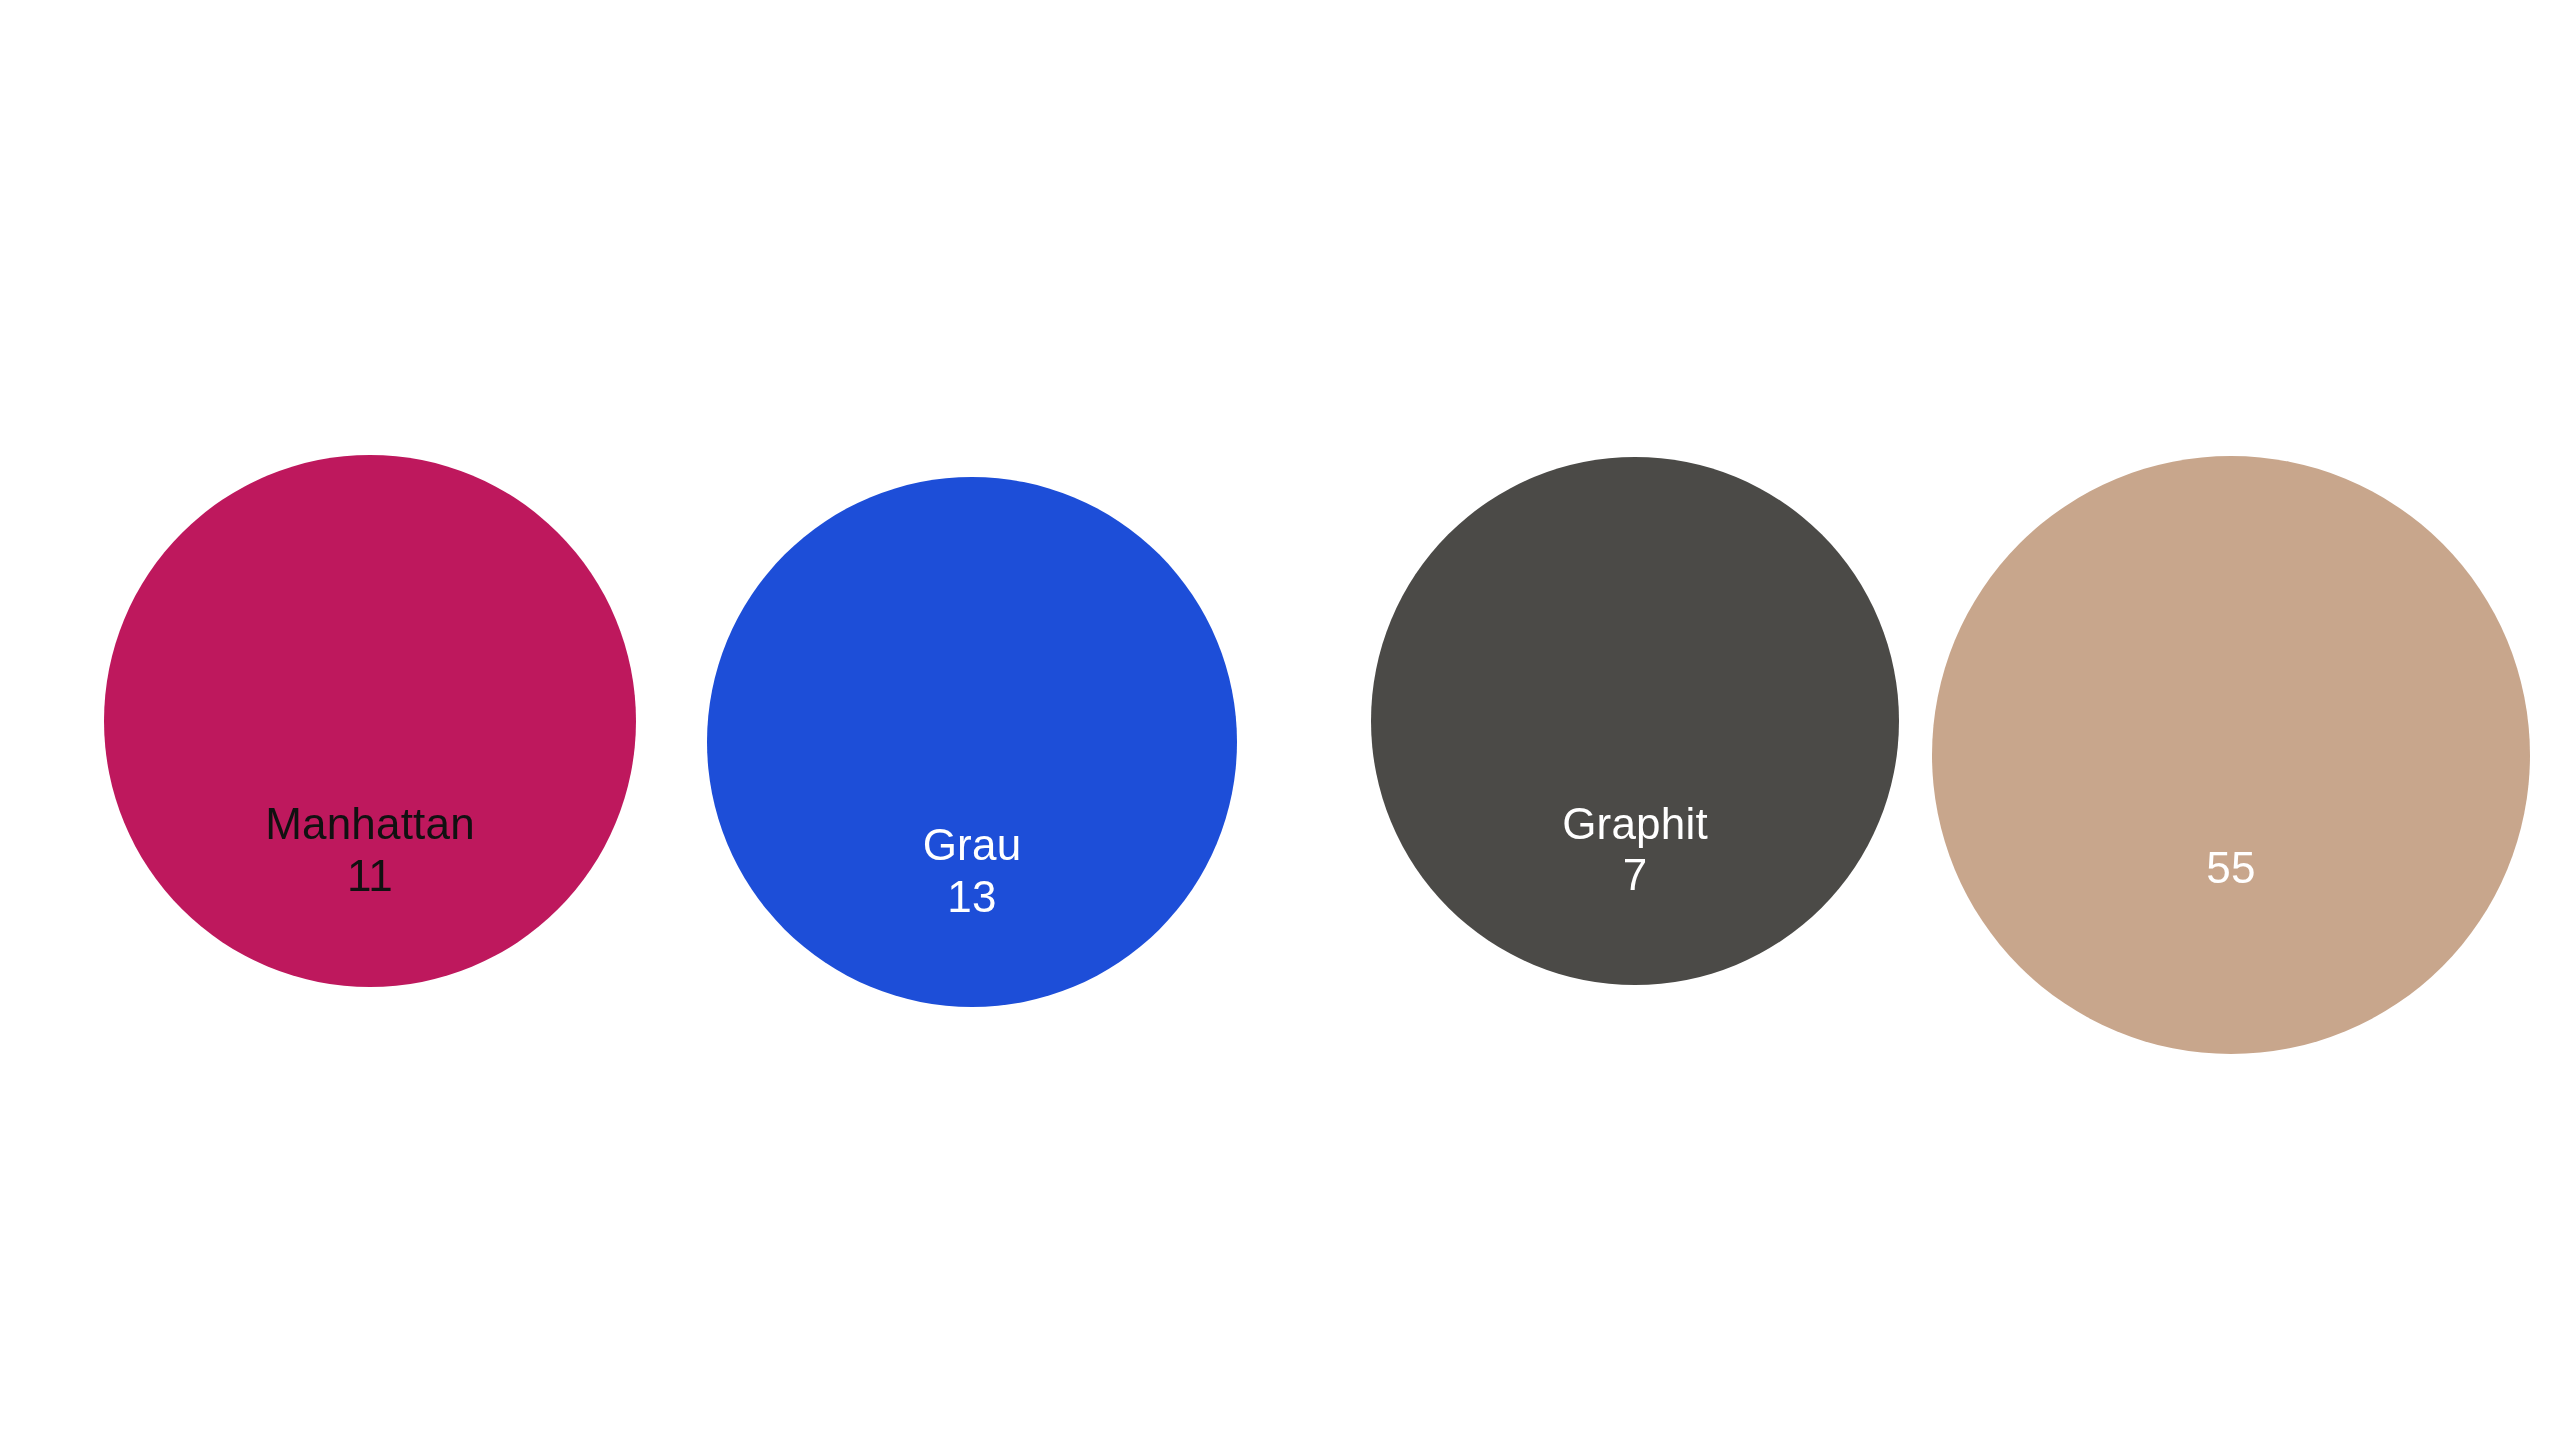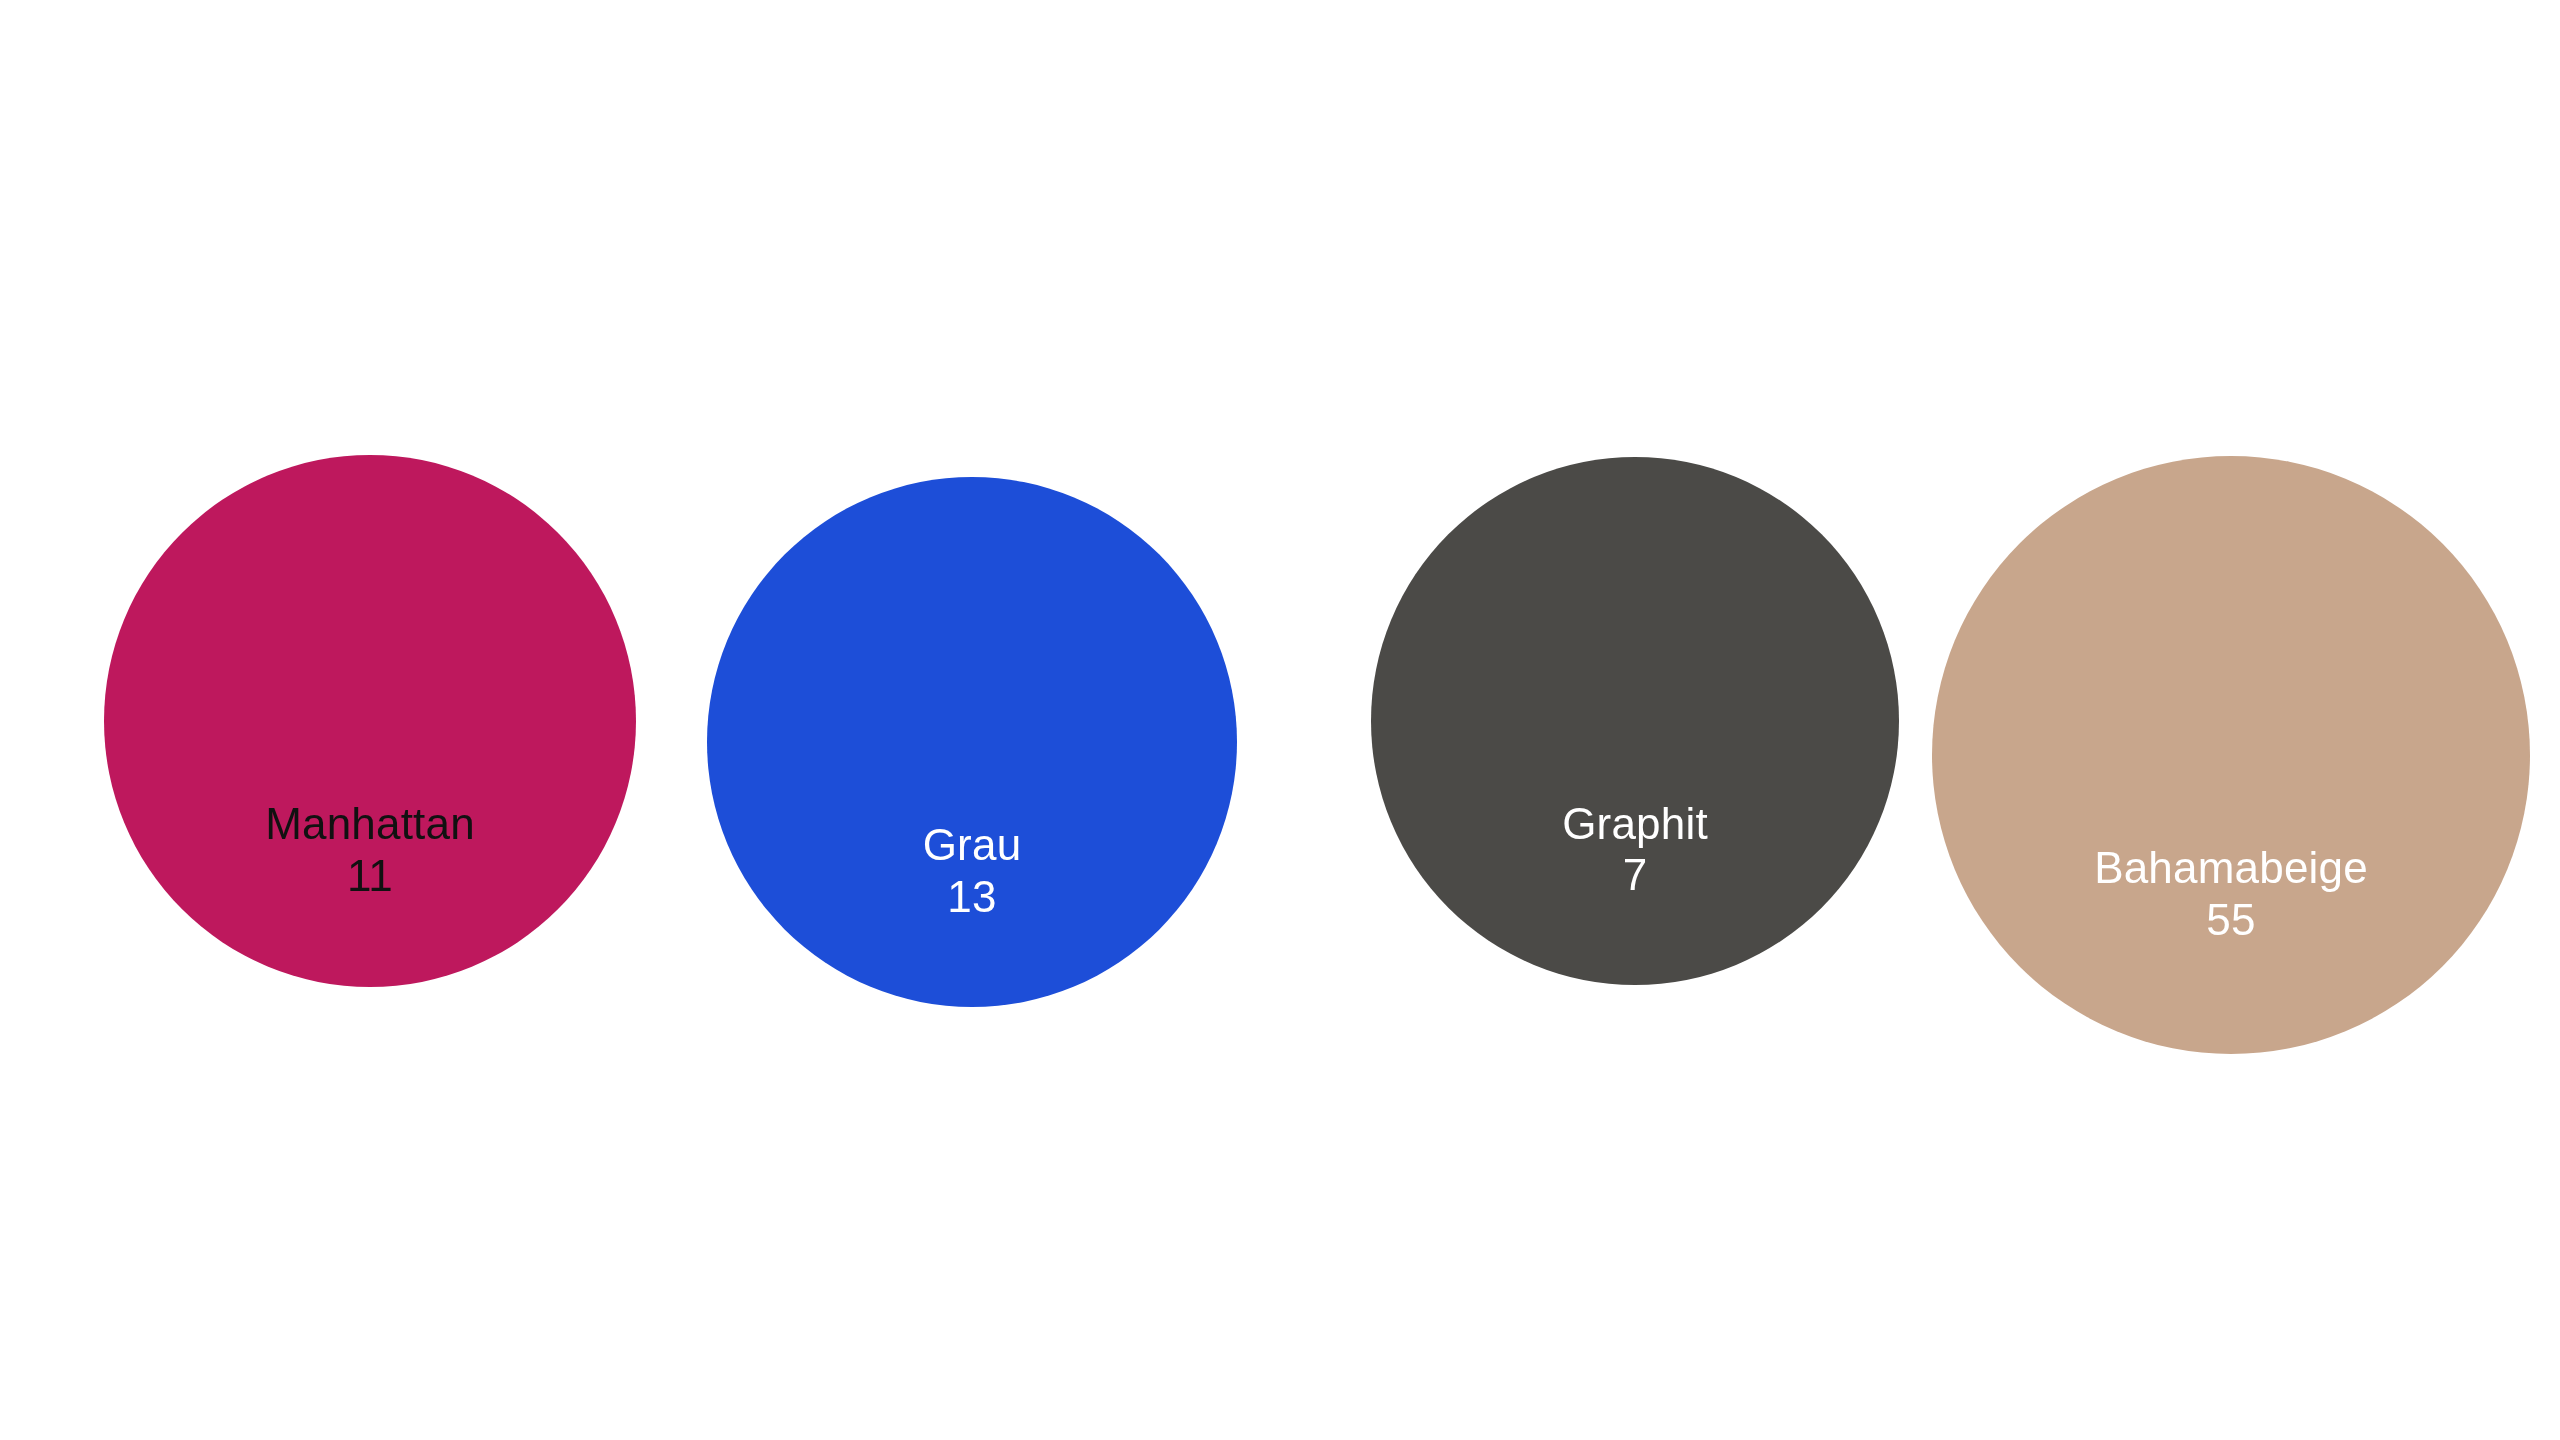--- a/index.html
+++ b/index.html
@@ -68,17 +68,16 @@
       </div>
     </div>
     <div class="swatch" style="width: 528px; height: 528px; left: 1371px; top: 457px; background: rgb(75, 74, 71);">
       <div class="swatch-text" style="color: rgb(255, 255, 255); top: 340.56px;">
         <span class="swatch-name">Graphit</span>
         <span class="swatch-number">7</span>
       </div>
     </div>
     <div class="swatch" style="width: 598px; height: 598px; left: 1932px; top: 456px; background: rgb(200, 166, 140);">
       <div class="swatch-text" style="color: rgb(255, 255, 255); top: 385.71px;">
-        <span class="swatch-name">Bahamabeige</span>
         <span class="swatch-number">55</span>
       </div>
     </div>
   </div>
 
 </body></html>

